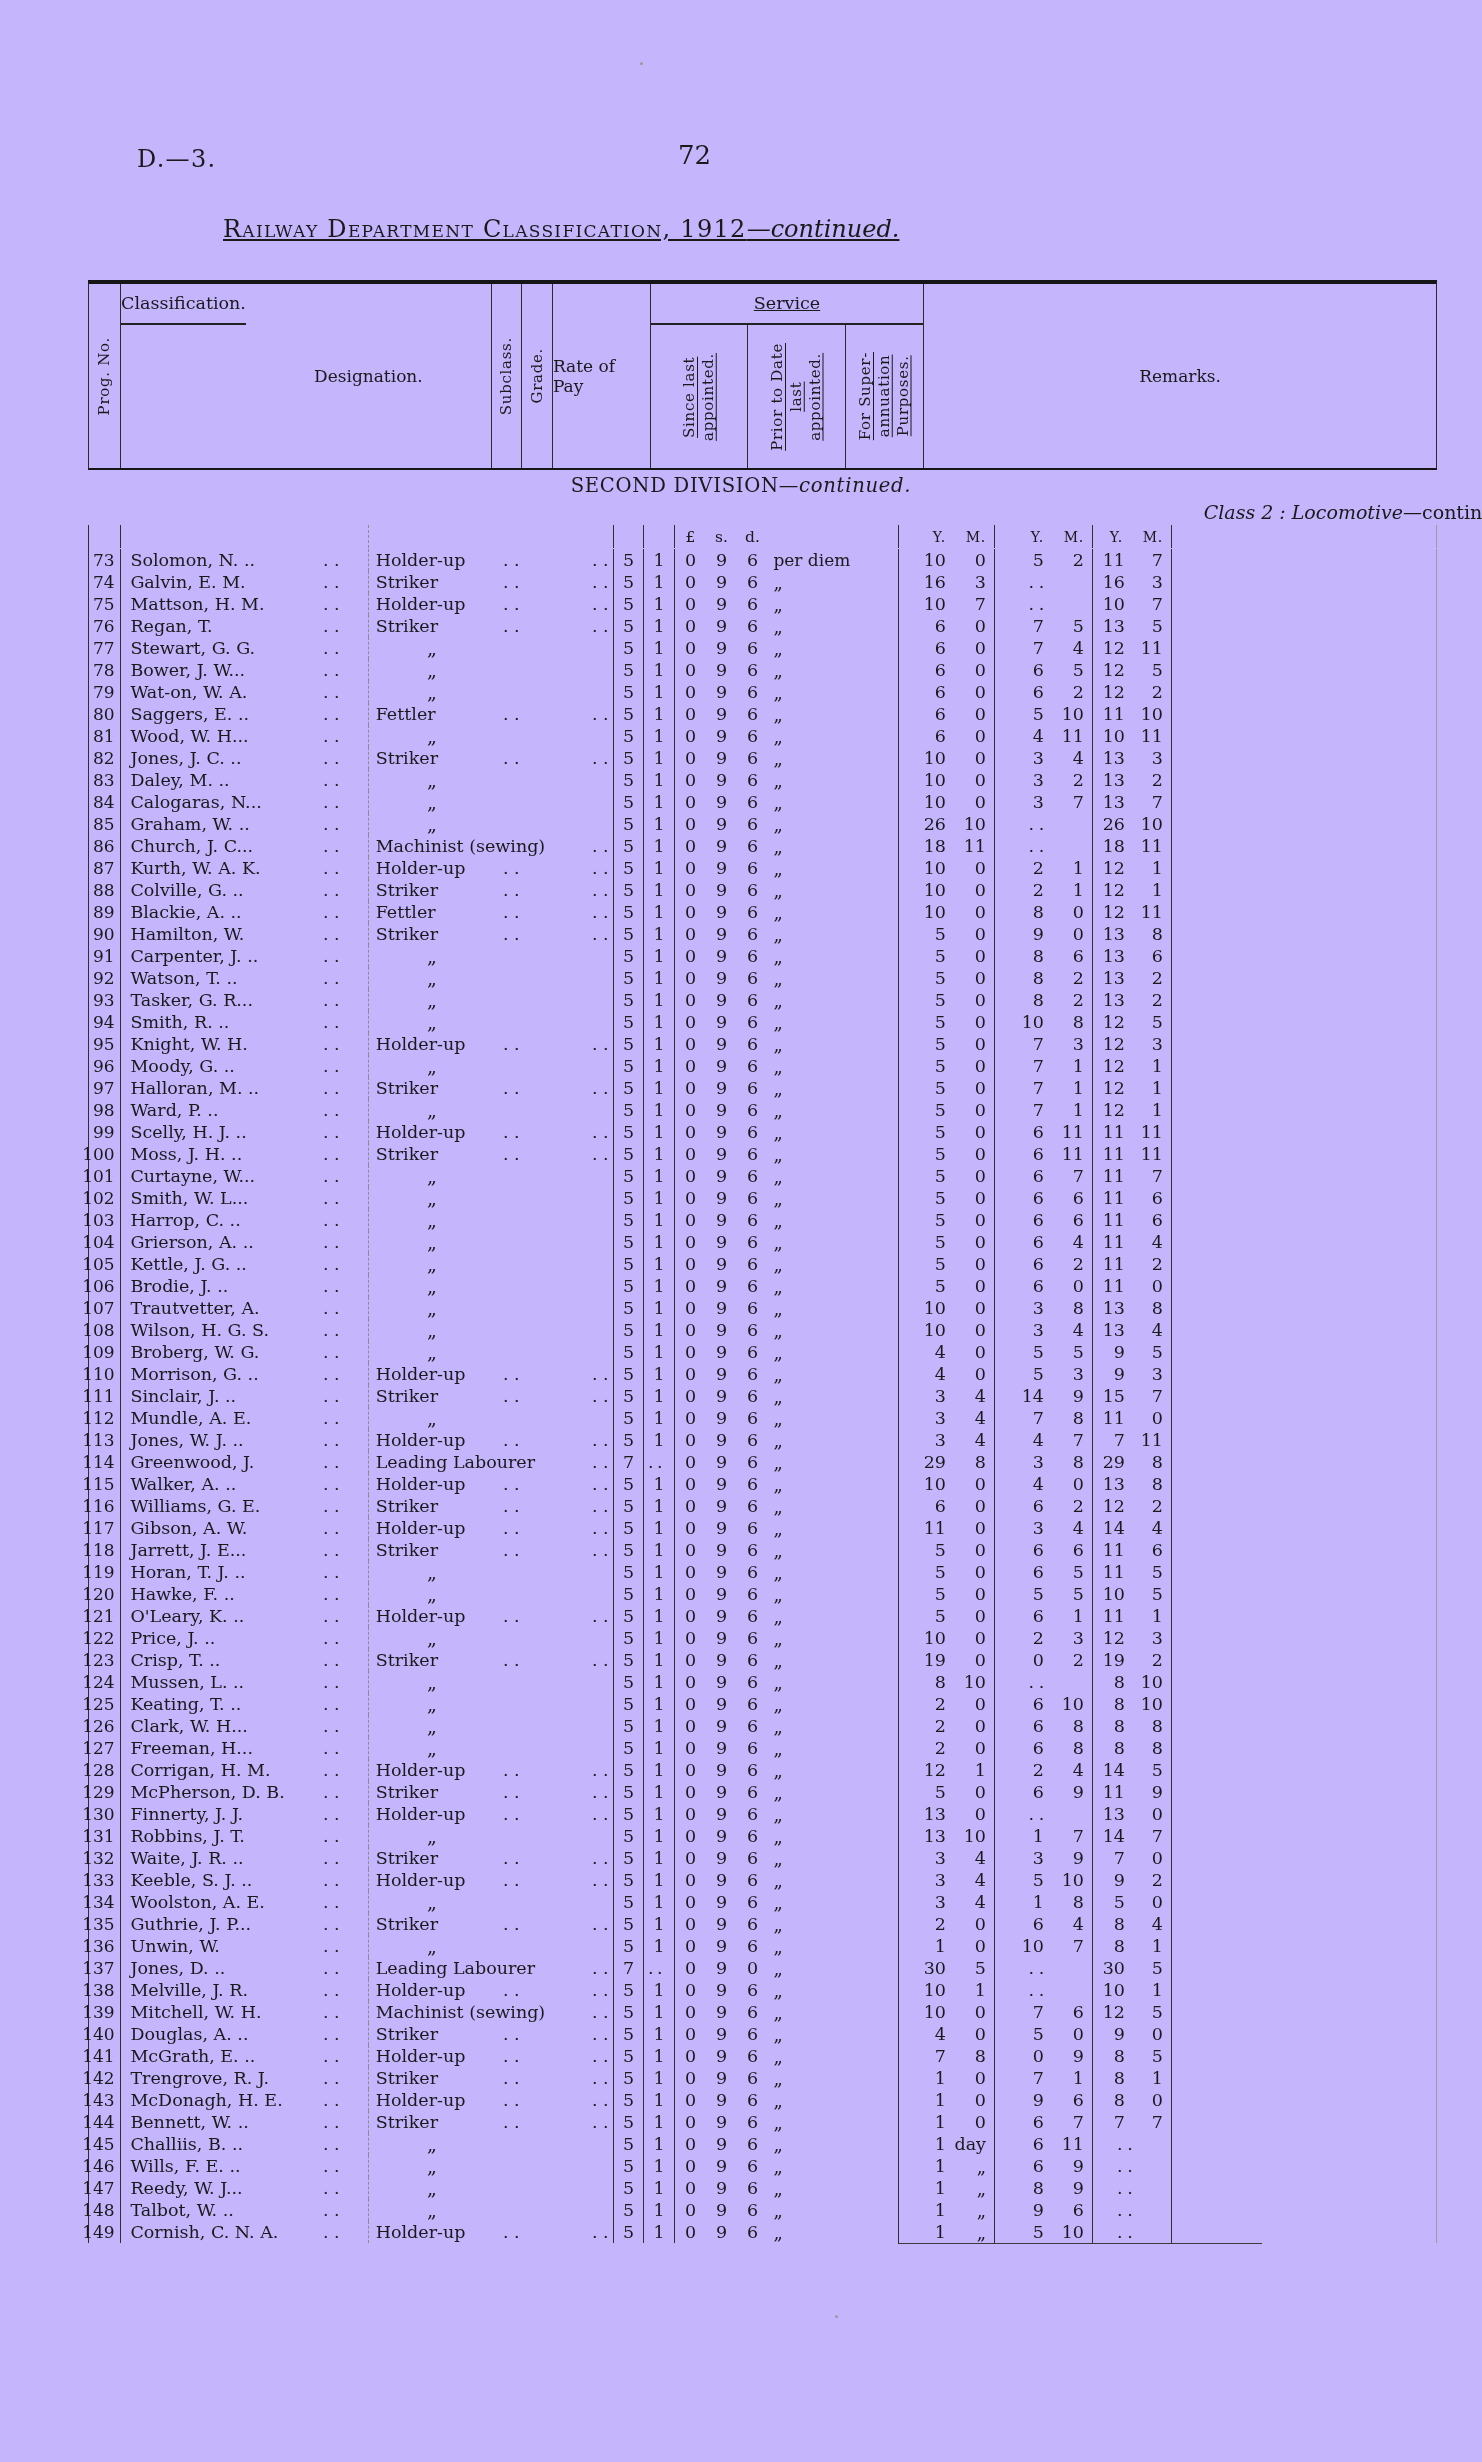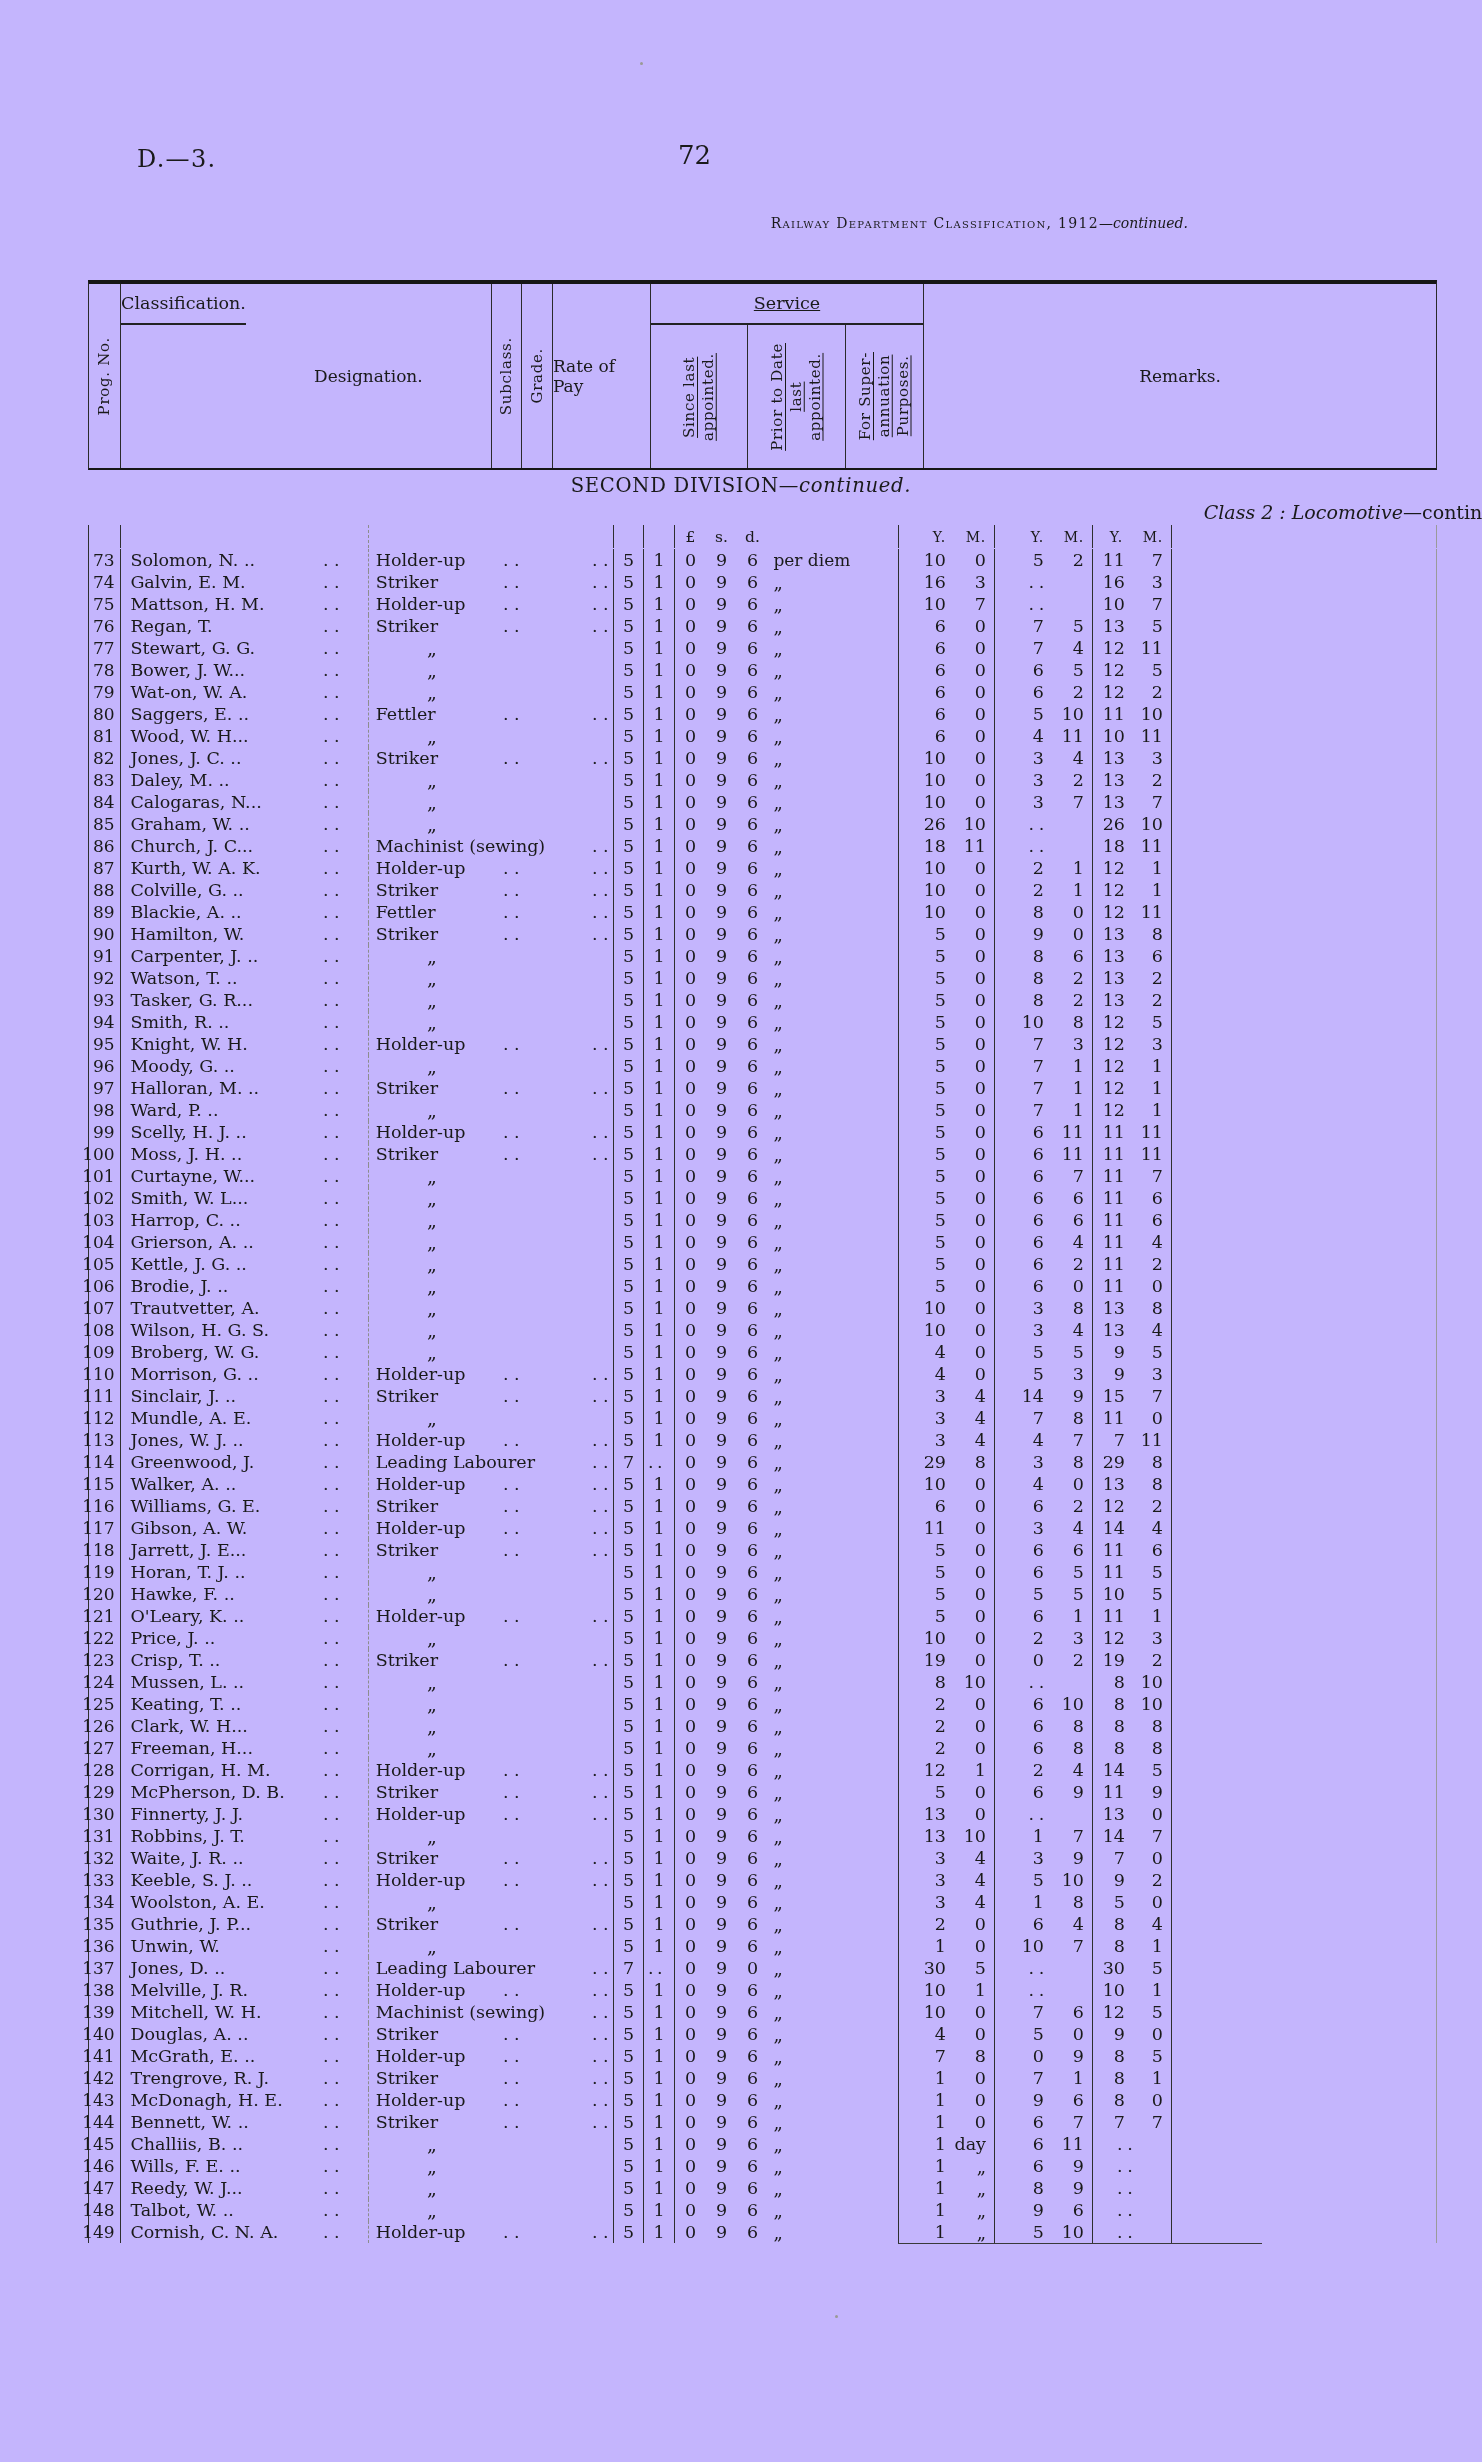--- a/index.html
+++ b/index.html
@@ -1,20 +1,20 @@
 <!DOCTYPE html>
 <html style="font-size:10.8px"><head>
 <meta charset="utf-8">
 <style>
   html,body{margin:0;padding:0;background:#e8e8e6;}
   .page{position:relative;width:1482px;height:2462px;background:#c4b5fd;color:#1a1a1a;
         font-family:"DejaVu Serif","Liberation Serif",serif;overflow:hidden;}
   .doc-ref{position:absolute;left:137px;top:145px;font-size:24px;letter-spacing:1.3px;}
   .page-num{position:absolute;left:654px;top:140px;width:81px;text-align:center;font-size:26px;}
-  .title{position:absolute;left:223px;top:215px;width:965px;text-align:right;font-size:14px;}
+  .title{position:absolute;left:223px;top:215px;width:965px;text-align:left;font-size:24px;text-decoration:underline;}
   .sc{font-variant:small-caps;letter-spacing:1.3px;}
   .it{font-style:italic;}
 
   
   .thead{position:absolute;left:88px;top:280px;width:1349px;height:190px;box-sizing:border-box;
          border-top:4px solid #161616;border-bottom:2.7px solid #161616;
          border-left:1.3px solid #2b2b2b;border-right:1.3px solid #2b2b2b;display:flex;}
   .hbox{box-sizing:border-box;border-right:1.3px solid #2b2b2b;display:flex;
         align-items:center;justify-content:center;font-size:17px;}
   .hbox:last-child{border-right:none;}

